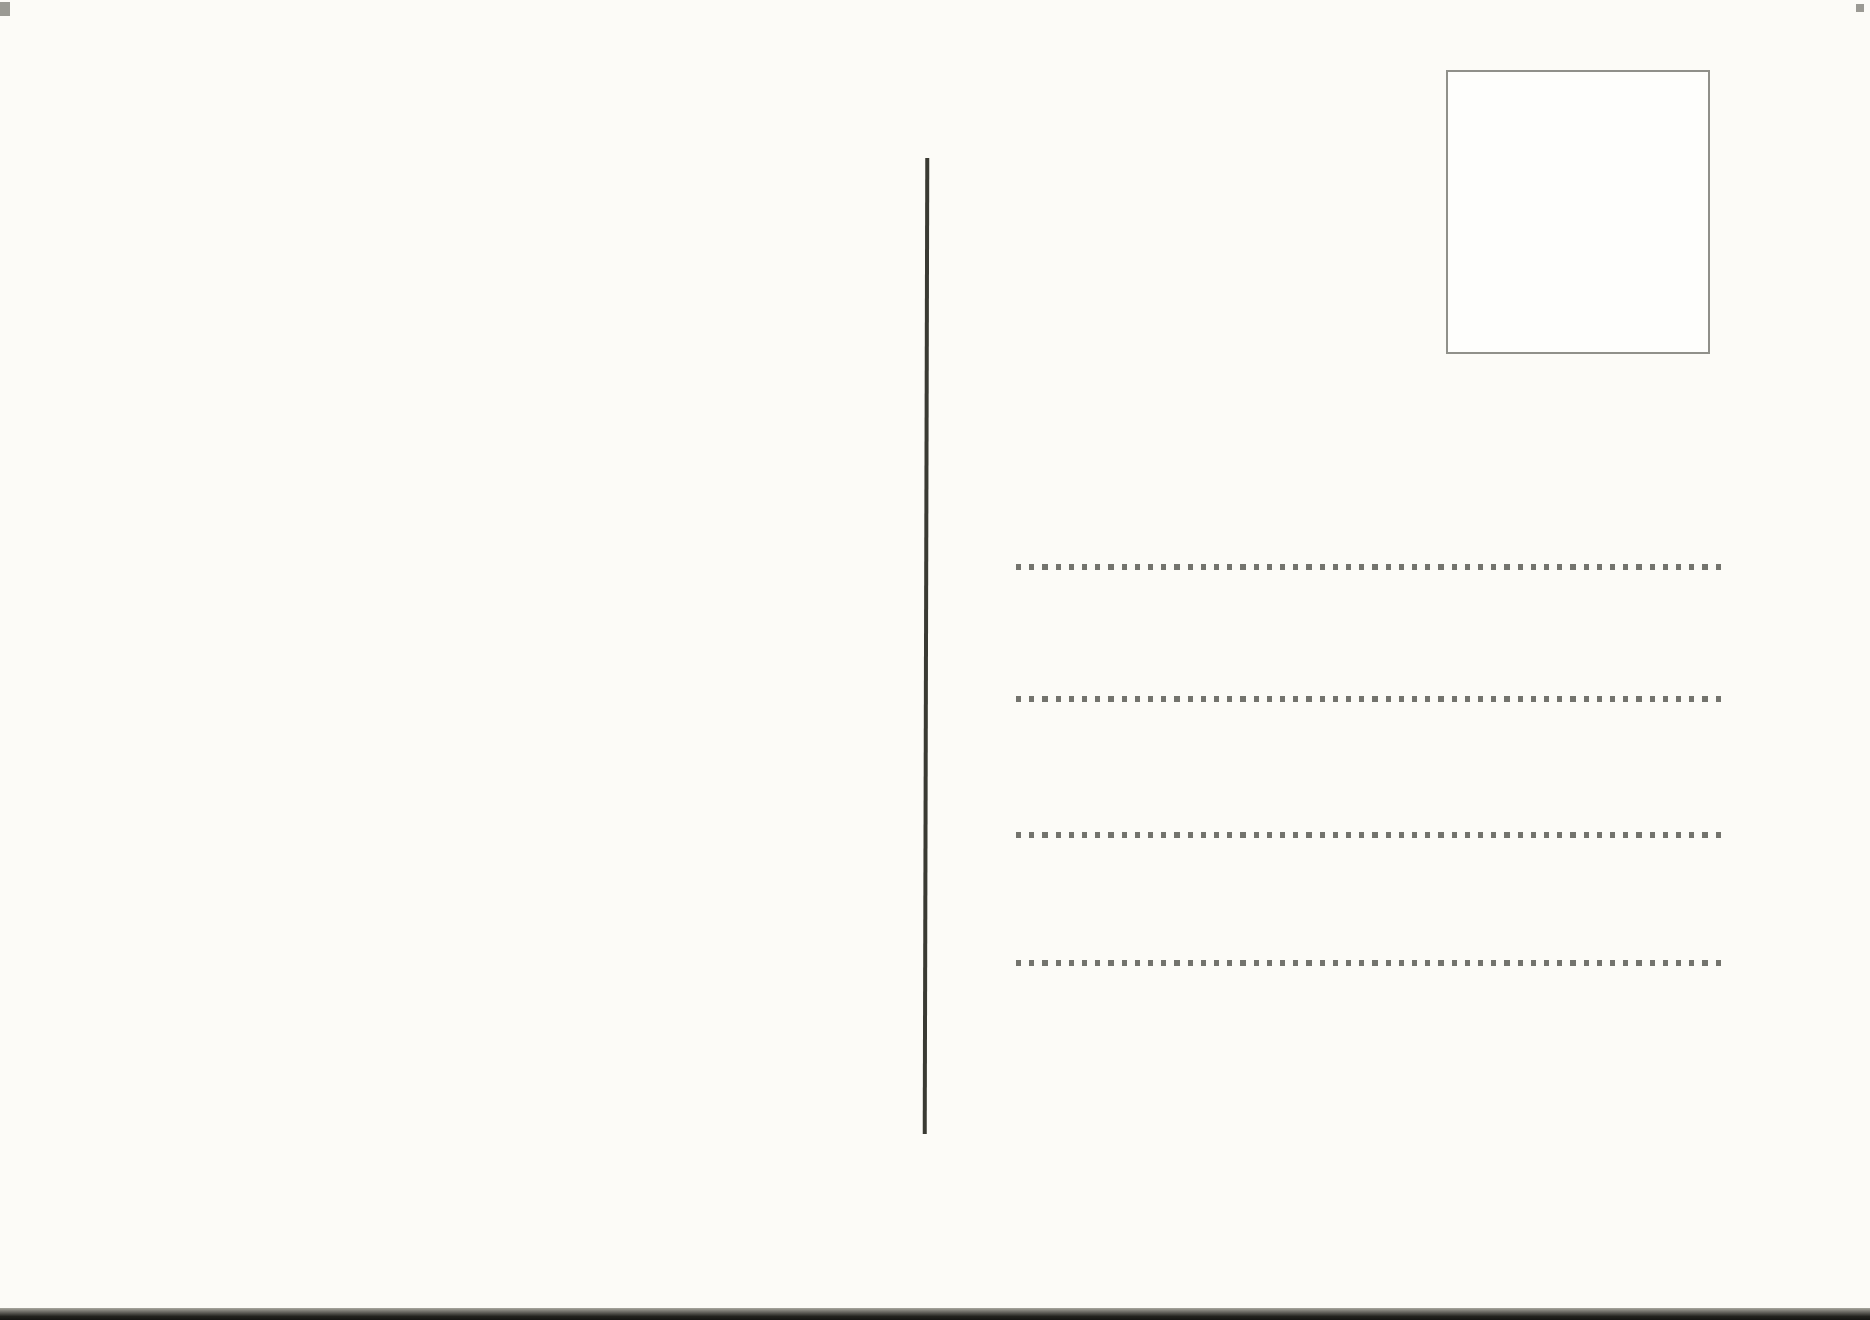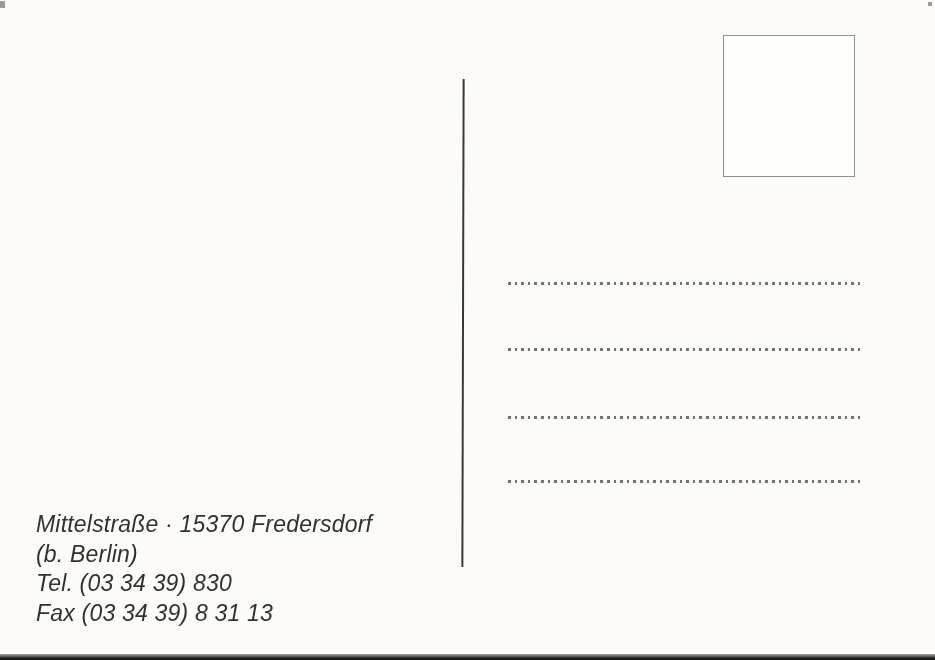--- a/index.html
+++ b/index.html
@@ -93,24 +93,18 @@
 
   <div class="stamp"></div>
 
   <div>
     <div class="dotline l1"></div>
     <div class="dotline l2"></div>
     <div class="dotline l3"></div>
     <div class="dotline l4"></div>
   </div>
 
-  <div class="sender">
-    <div>Mittelstraße · 15370 Fredersdorf</div>
-    <div>(b. Berlin)</div>
-    <div>Tel. (03 34 39) 830</div>
-    <div>Fax (03 34 39) 8 31 13</div>
-  </div>
 
   <div class="speck tl"></div>
   <div class="speck tr"></div>
   <div class="bottom-edge"></div>
 
 </div>
 
 </body></html>

